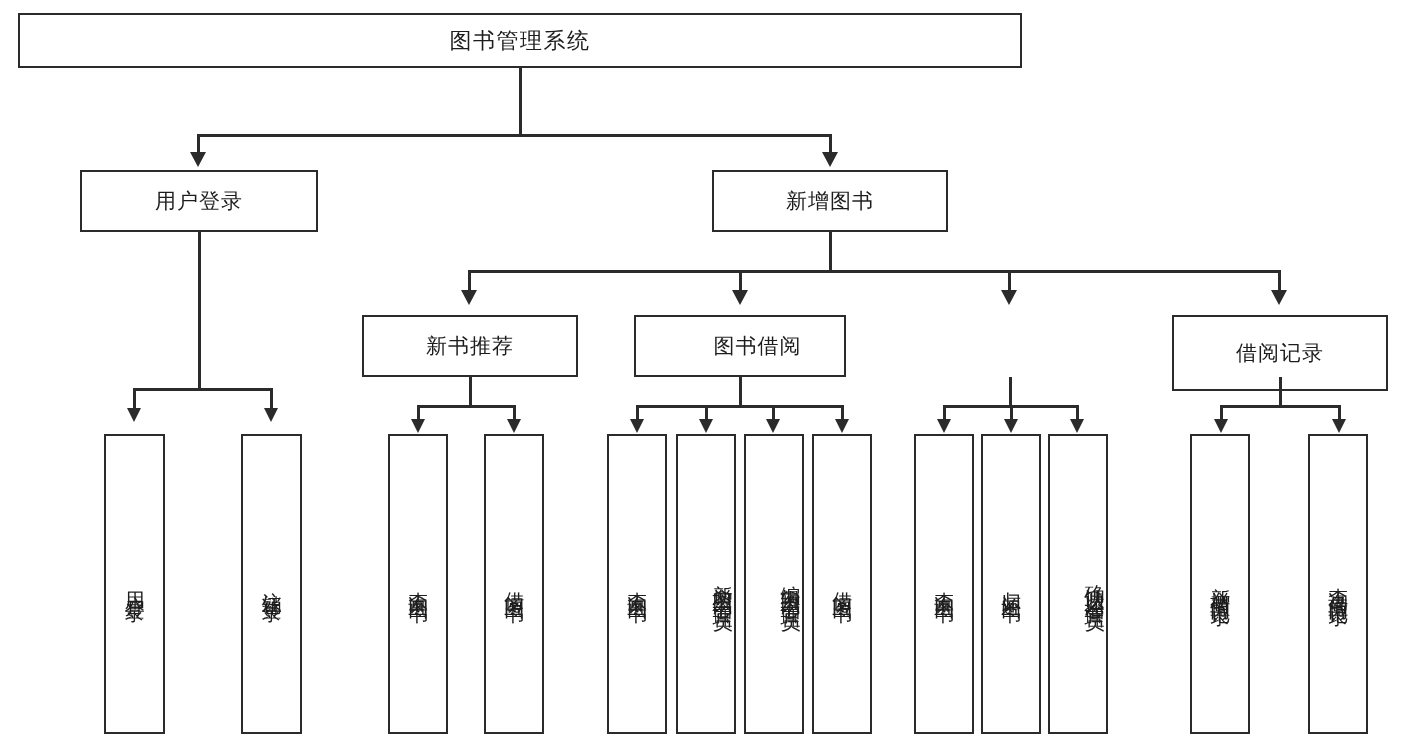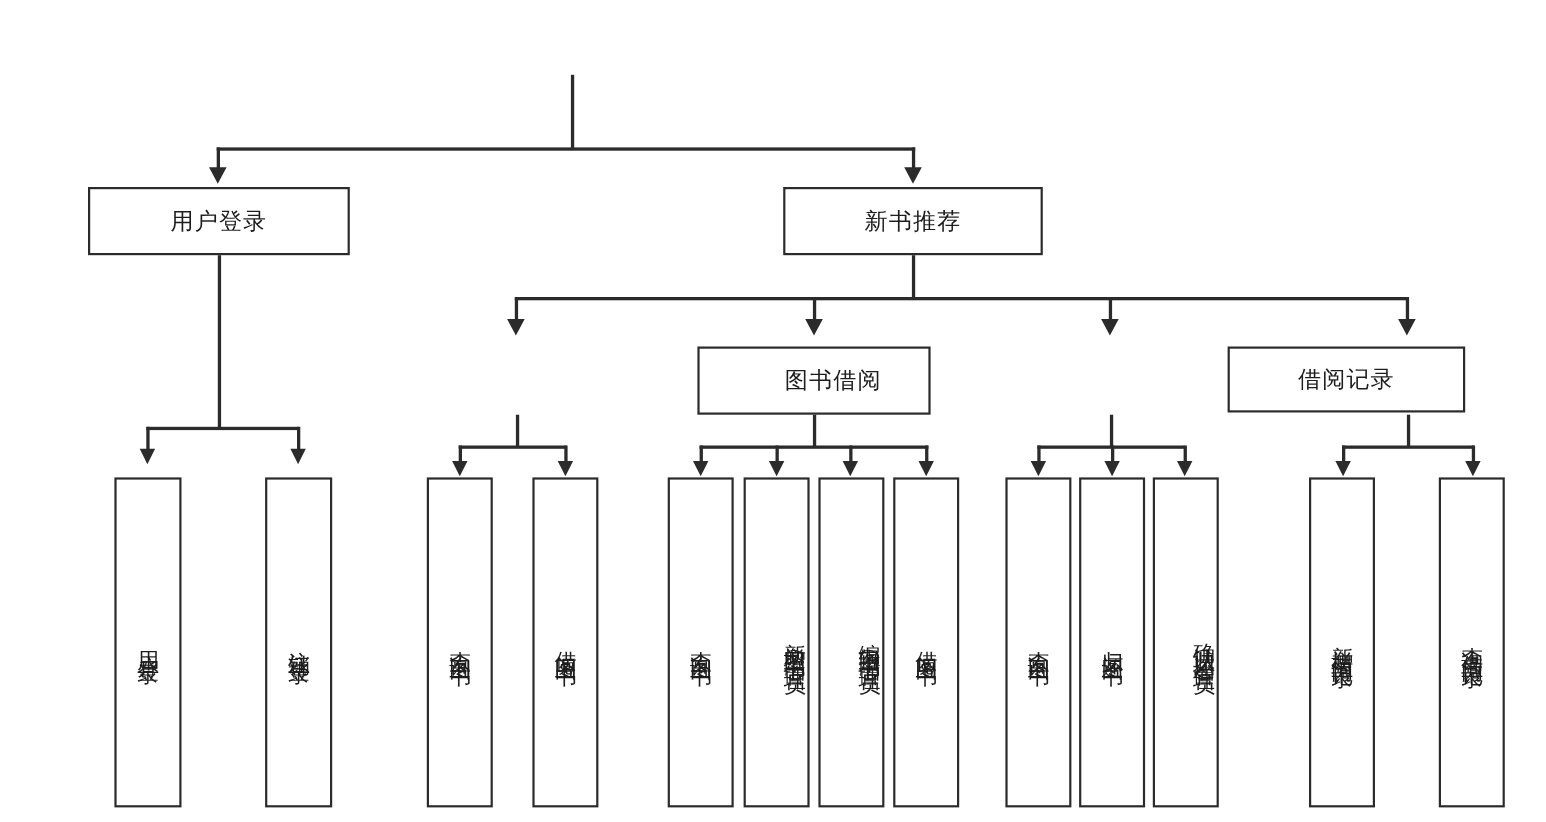--- a/index.html
+++ b/index.html
@@ -81,60 +81,66 @@
     letter-spacing:0.5px;
     white-space:nowrap;
     pointer-events:none;
   }
 </style>
 </head>
 <body>
 
 <div id="canvas">
 
+  <div class="node root" style="left:18px; top:13px; width:1004px; height:55px;">
+    <span class="label">图书管理系统</span>
+  </div>
 
   <div class="line vline" style="left:519px; top:68px; width:2.5px; height:68px;"></div>
 
   <div class="line hline" style="left:197px; top:134px; width:635px; height:2.5px;"></div>
 
   <div class="line vline" style="left:197px; top:134px; width:2.5px; height:20px;"></div>
   <div class="arrow" style="left:190px; top:152px;"></div>
   <div class="line vline" style="left:829px; top:134px; width:2.5px; height:20px;"></div>
   <div class="arrow" style="left:822px; top:152px;"></div>
 
   <div class="node h" style="left:80px; top:170px; width:238px; height:62px;">
     <span class="label">用户登录</span>
   </div>
 
   <div class="node h" style="left:712px; top:170px; width:236px; height:62px;">
-    <span class="label">新书推荐</span>
+    <span class="label">新增图书</span>
   </div>
 
   <div class="line vline" style="left:198px; top:232px; width:2.5px; height:158px;"></div>
   <div class="line hline" style="left:133px; top:388px; width:139px; height:2.5px;"></div>
   <div class="line vline" style="left:133px; top:388px; width:2.5px; height:22px;"></div>
   <div class="arrow small" style="left:127px; top:408px;"></div>
   <div class="line vline" style="left:270px; top:388px; width:2.5px; height:22px;"></div>
   <div class="arrow small" style="left:264px; top:408px;"></div>
 
   <div class="line vline" style="left:829px; top:232px; width:2.5px; height:40px;"></div>
   <div class="line hline" style="left:468px; top:270px; width:812px; height:2.5px;"></div>
   <div class="line vline" style="left:468px; top:270px; width:2.5px; height:22px;"></div>
   <div class="arrow" style="left:461px; top:290px;"></div>
   <div class="line vline" style="left:739px; top:270px; width:2.5px; height:22px;"></div>
   <div class="arrow" style="left:732px; top:290px;"></div>
   <div class="line vline" style="left:1008px; top:270px; width:2.5px; height:22px;"></div>
   <div class="arrow" style="left:1001px; top:290px;"></div>
   <div class="line vline" style="left:1278px; top:270px; width:2.5px; height:22px;"></div>
   <div class="arrow" style="left:1271px; top:290px;"></div>
 
+  <div class="node h" style="left:362px; top:315px; width:216px; height:62px;">
+    <span class="label">新书推荐</span>
+  </div>
   <div class="node h" style="left:634px; top:315px; width:212px; height:62px;padding-left:35px;">
     <span class="label">图书借阅</span>
   </div>
-  <div class="node h" style="left:1116px; top:315px; width:216px; height:60px;">
+  <div class="node h" style="left:1172px; top:315px; width:216px; height:76px;">
     <span class="label">借阅记录</span>
   </div>
 
   <div class="line vline" style="left:469px; top:377px; width:2.5px; height:30px;"></div>
   <div class="line hline" style="left:417px; top:405px; width:98px; height:2.5px;"></div>
   <div class="line vline" style="left:417px; top:405px; width:2.5px; height:16px;"></div>
   <div class="arrow small" style="left:411px; top:419px;"></div>
   <div class="line vline" style="left:513px; top:405px; width:2.5px; height:16px;"></div>
   <div class="arrow small" style="left:507px; top:419px;"></div>
 

